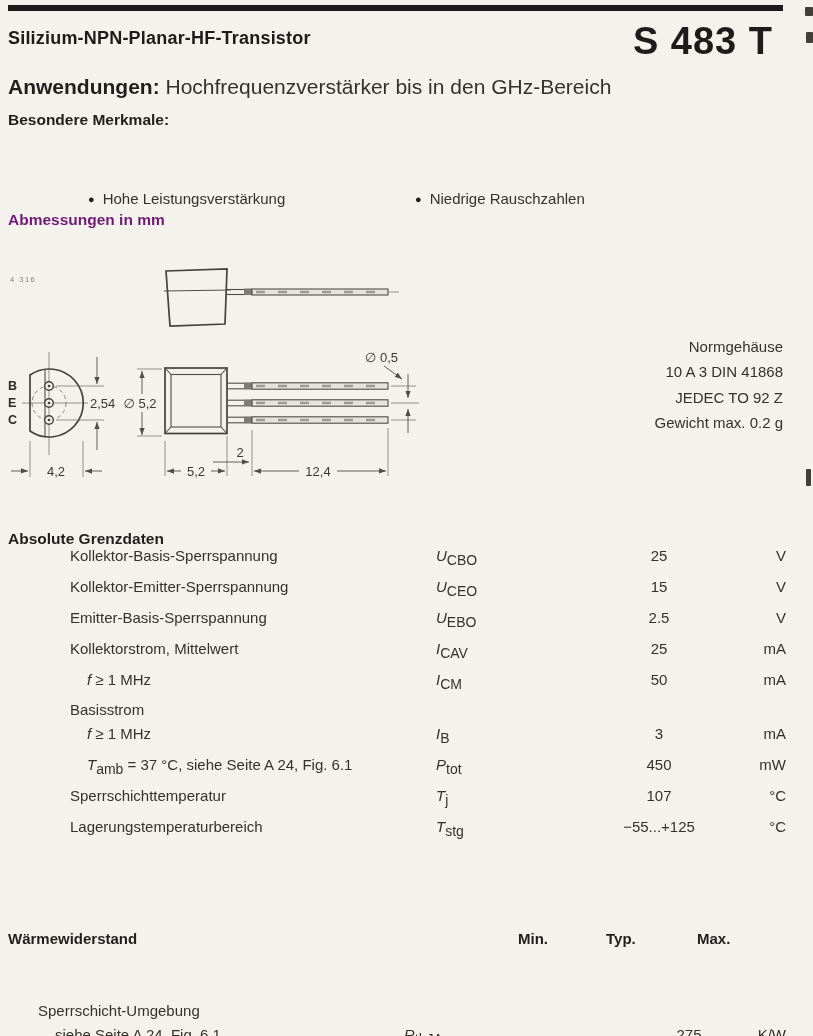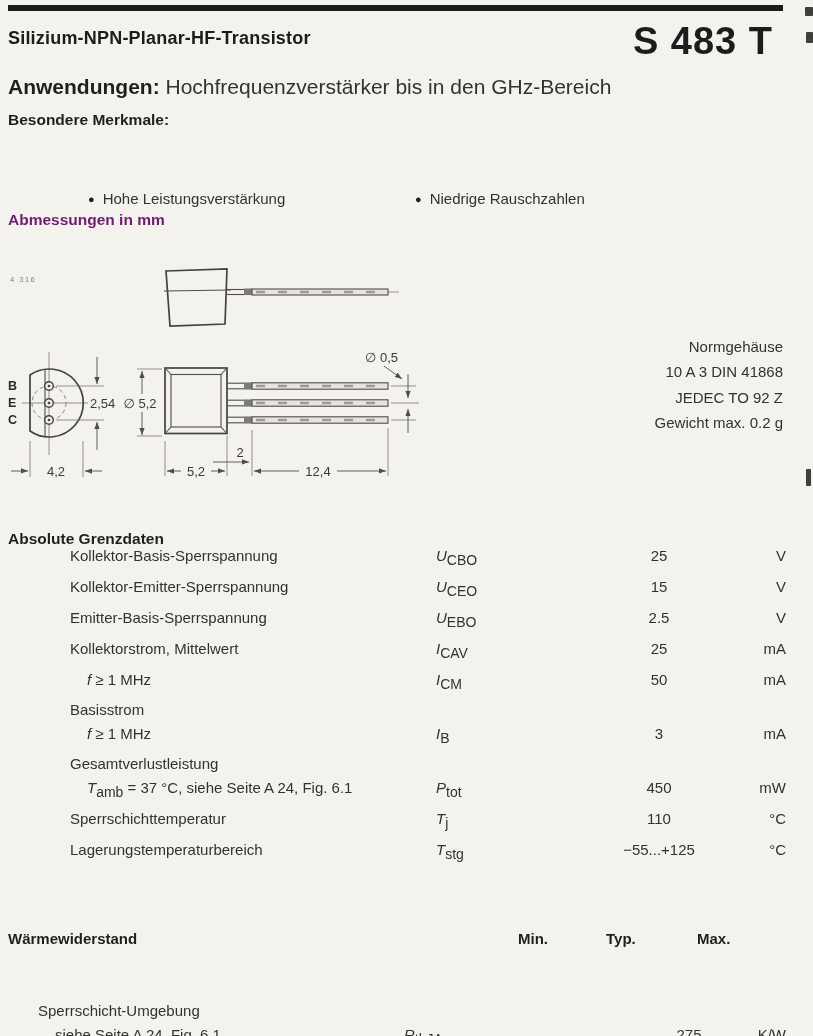--- a/index.html
+++ b/index.html
@@ -273,41 +273,38 @@
       <span class="slot cnd"><i>f</i><sub></sub><span style="position:static"> ≥ 1 MHz</span></span>
       <span class="slot sym"><i>I</i><sub>B</sub></span>
       <span class="slot val">3</span>
       <span class="slot min"></span>
       <span class="slot typ"></span>
       <span class="slot max"></span>
       <span class="slot unit">mA</span>
     </div>
   </div>
         <div class="trow grouped">
-    <div class="line l1">
-      <span class="slot p1">Gesamtverlustleistung</span>
-    </div>
     <div class="line l2">
       <span class="slot p2"></span>
       <span class="slot cnd"><i>T</i><sub>amb</sub><span style="position:static"> = 37 °C, siehe Seite A 24, Fig. 6.1</span></span>
       <span class="slot sym"><i>P</i><sub>tot</sub></span>
       <span class="slot val">450</span>
       <span class="slot min"></span>
       <span class="slot typ"></span>
       <span class="slot max"></span>
       <span class="slot unit">mW</span>
     </div>
   </div>
         <div class="trow">
 
     <div class="line l2">
       <span class="slot p2">Sperrschichttemperatur</span>
       <span class="slot cnd"><i></i><sub></sub><span style="position:static"></span></span>
       <span class="slot sym"><i>T</i><sub>j</sub></span>
-      <span class="slot val">110</span>
+      <span class="slot val">107</span>
       <span class="slot min"></span>
       <span class="slot typ"></span>
       <span class="slot max"></span>
       <span class="slot unit">°C</span>
     </div>
   </div>
         <div class="trow">
 
     <div class="line l2">
       <span class="slot p2">Lagerungstemperaturbereich</span>

